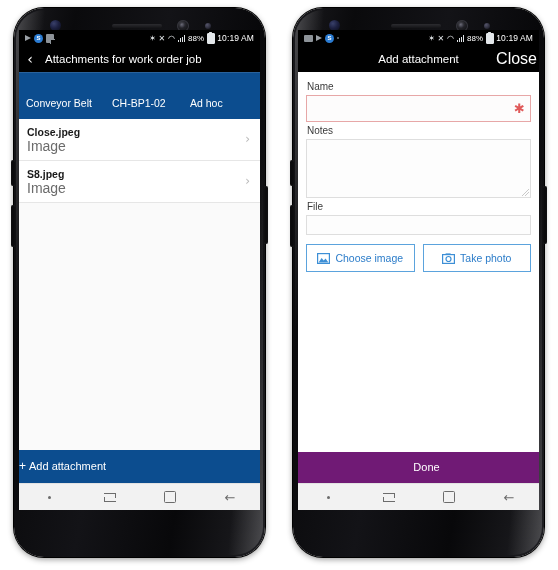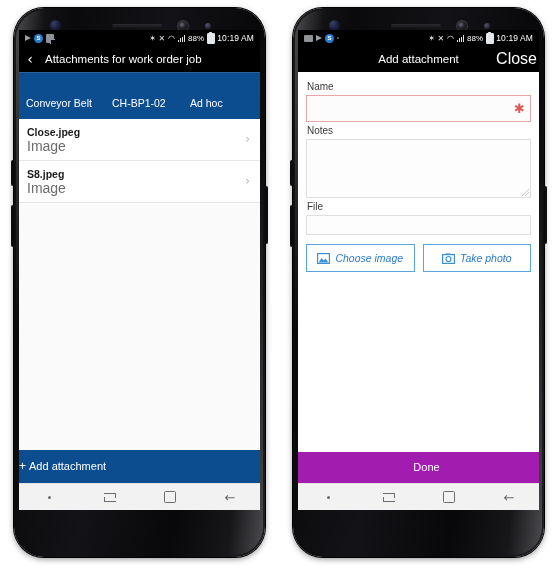--- a/index.html
+++ b/index.html
@@ -212,25 +212,25 @@
     background: #fdfdfd;
   }
   .btn-row { display:flex; gap: 8px; margin-top: 9px; }
   .outline-btn {
     flex: 1;
     border: 1px solid #5ba3dd;
     background: #ffffff;
     color: #2b7cc9;
     font-size: 10.5px;
     height: 26px;
-    display:flex; align-items:center; justify-content:center; gap: 5px; font-style: italic;
+    display:flex; align-items:center; justify-content:center; gap: 5px;
   }
   .right-spacer { flex:1; background:#fff; }
   .done-bar {
-    background: #a21caf;
+    background: #701a75;
     color: #ffffff;
     text-align:center;
     font-size: 11px;
     padding: 9px 0 10px 16px;
   }
 
   
   .navbar {
     height: 26px;
     background: #f2f2f2;

